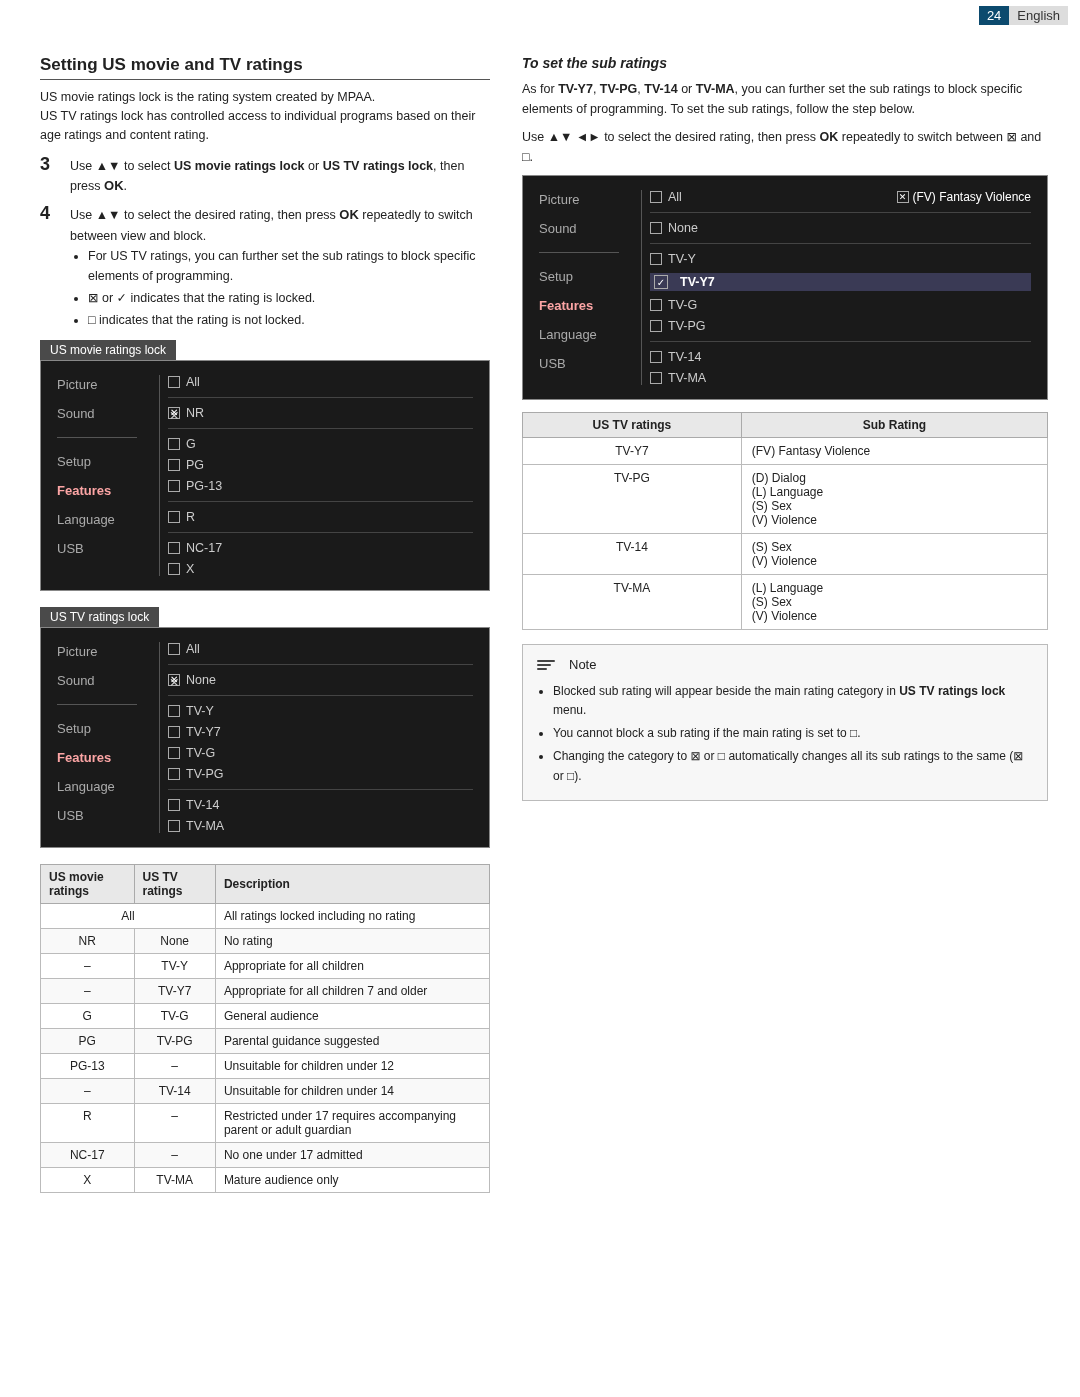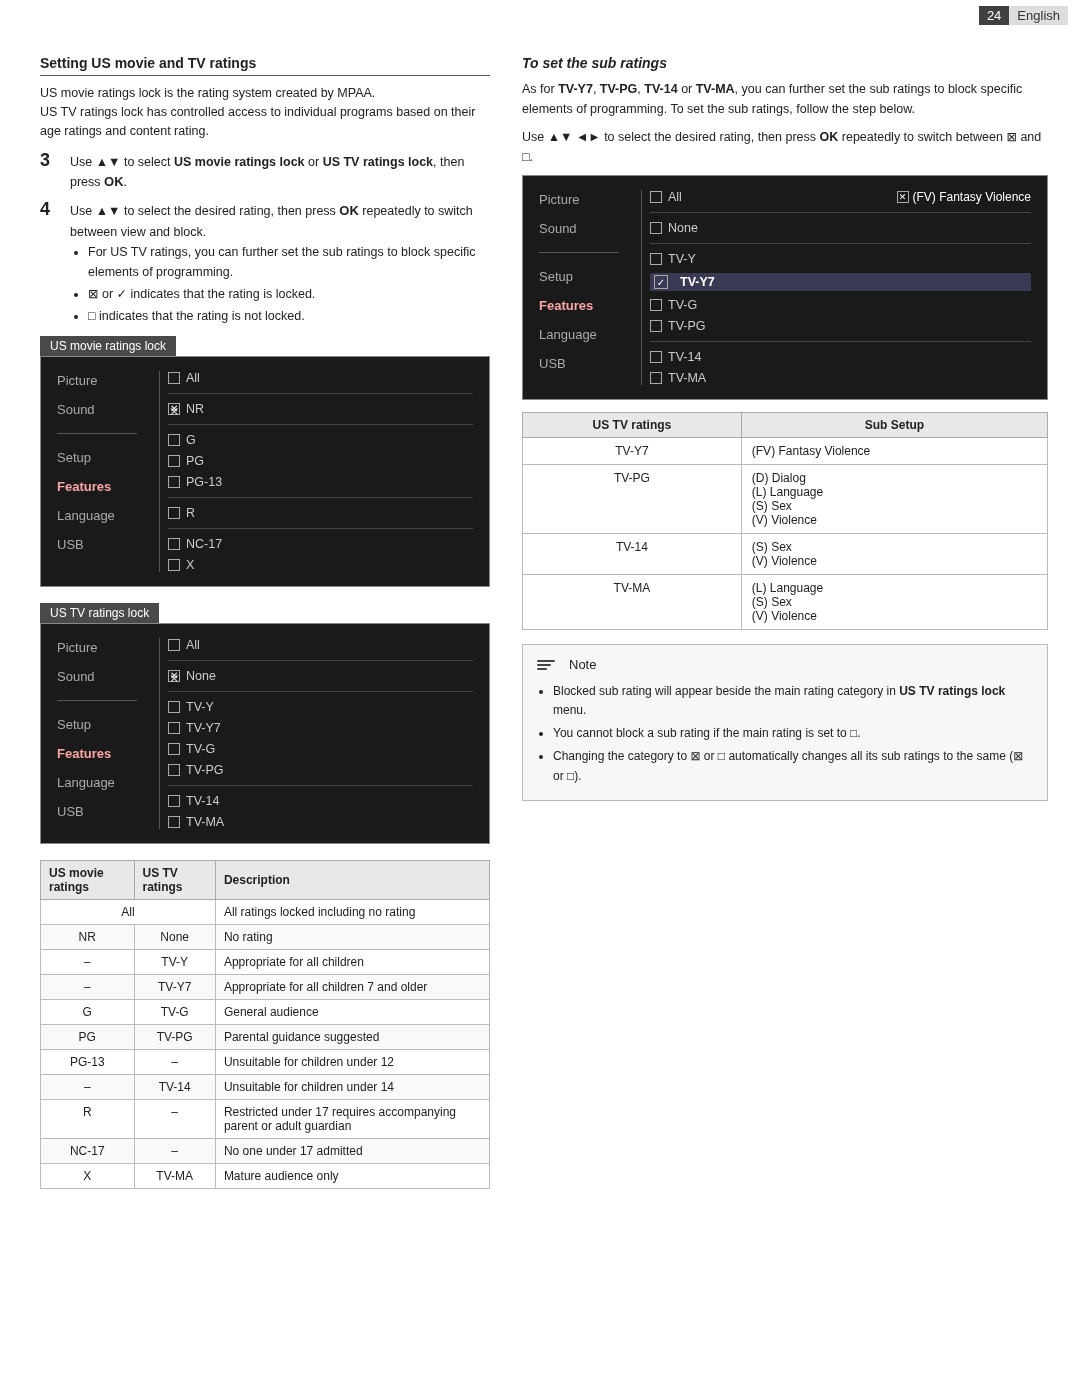--- a/index.html
+++ b/index.html
@@ -16,21 +16,21 @@
     
     .page-bar {
       display: flex;
       justify-content: flex-end;
       align-items: center;
       background: #fff;
       padding: 6px 12px 6px 0;
       border-bottom: none;
     }
     .page-number {
-      background: #404040;
+      background: #0c4a6e;
       color: #fff;
       font-size: 13px;
       padding: 2px 8px;
       margin-right: 0;
     }
     .page-lang {
       background: #ddd;
       color: #333;
       font-size: 13px;
       padding: 2px 8px;
@@ -49,21 +49,21 @@
       max-width: 450px;
     }
 
     .right-col {
       flex: 1;
       min-width: 0;
     }
 
     
     h2.section-title {
-      font-size: 14px;
+      font-size: 17px;
       font-weight: bold;
       margin-bottom: 8px;
       border-bottom: 1.5px solid #555;
       padding-bottom: 4px;
     }
 
     .intro-text {
       font-size: 12.5px;
       margin-bottom: 12px;
       line-height: 1.5;
@@ -599,21 +599,21 @@
           <span class="checkbox"></span>
           <span>TV-MA</span>
         </div>
       </div>
     </div>
 
     <table class="tv-ratings-table">
       <thead>
         <tr>
           <th>US TV ratings</th>
-          <th>Sub Setup</th>
+          <th>Sub Rating</th>
         </tr>
       </thead>
       <tbody>
         <tr>
           <td>TV-Y7</td>
           <td class="desc">(FV) Fantasy Violence</td>
         </tr>
         <tr>
           <td>TV-PG</td>
           <td class="desc">

